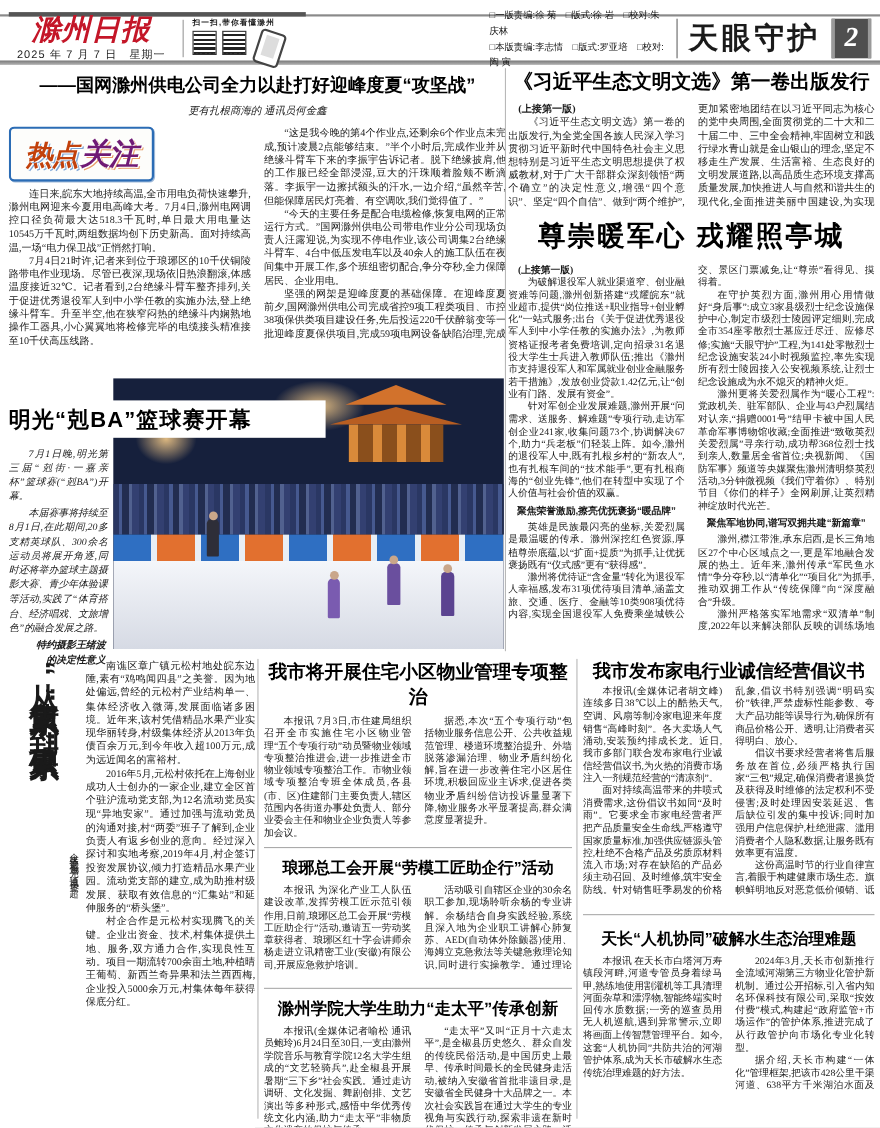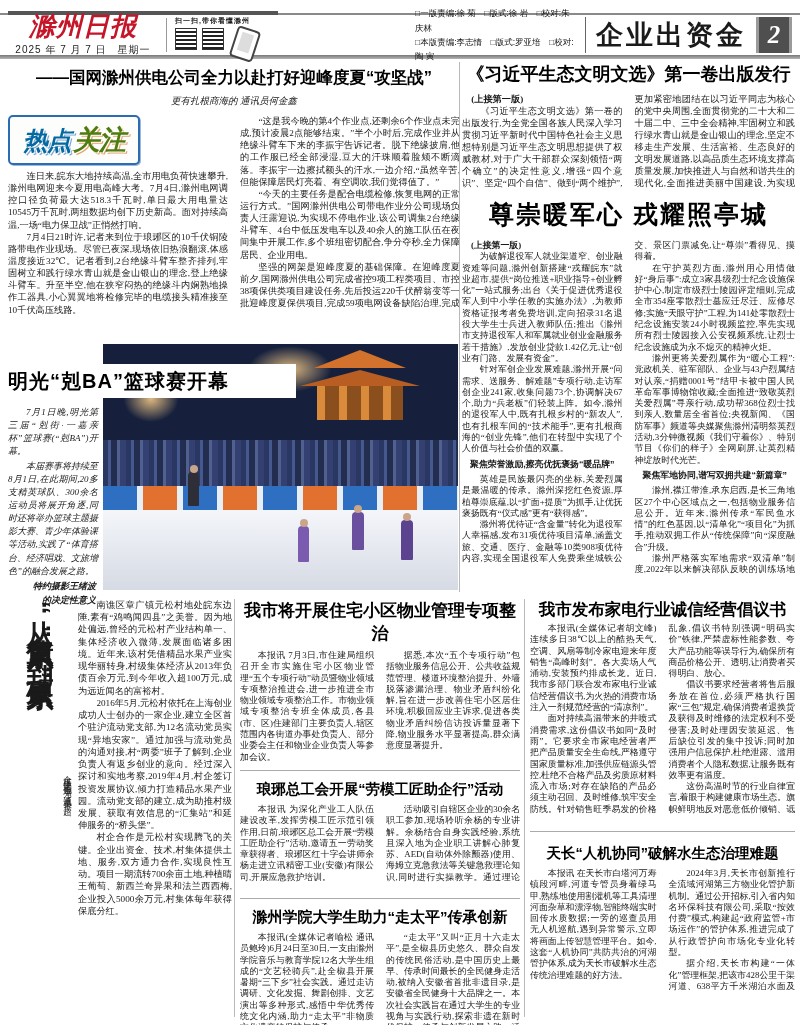--- a/index.html
+++ b/index.html
@@ -43,23 +43,23 @@
   .hrule{position:absolute;height:1px;background:#aaa;}
   
   .main-art{position:absolute;left:8px;top:60px;width:452px;}
   .main-h1{font-size:29px;letter-spacing:1px;}
   .main-h2{font-size:16.5px;margin-top:7px;letter-spacing:0px;}
   .main-byline{text-align:center;font-size:9.5px;margin-top:6px;font-style:italic;}
   .main-body{margin-top:7px;height:212px;font-size:9.2px;line-height:1.32;}
   .hotspot{width:128px;height:46px;border:2px solid #2b6cb5;border-radius:5px;background:#fdfdfb;
            display:flex;align-items:center;justify-content:center;gap:2px;margin:0 0 5px 0;
            box-shadow:1px 1px 0 #9db8d8;}
-  .hs-blue{font:italic 900 25px "Liberation Sans",sans-serif;color:#0369a1;
+  .hs-blue{font:italic 900 25px "Liberation Sans",sans-serif;color:#c2410c;
            text-shadow:1px 1px 0 #fff,2px 2px 0 #7fa6d6;letter-spacing:-1px;}
-  .hs-orange{font:italic 900 27px "Liberation Sans",sans-serif;color:#4d7c0f;
+  .hs-orange{font:italic 900 27px "Liberation Sans",sans-serif;color:#701a75;
            text-shadow:1px 1px 0 #fff,2px 2px 0 #e9a06a;letter-spacing:-1px;}
   
   .xjp{position:absolute;left:462px;top:62px;width:333px;}
   .xjp-h{font-size:18px;letter-spacing:0;}
   .xjp-body{margin-top:8px;height:102px;font-size:9.2px;line-height:1.3;}
   .zc{position:absolute;left:462px;top:198px;width:333px;}
   .zc-h{font-size:25px;letter-spacing:2px;}
   .zc-body{margin-top:9px;height:344px;font-size:8.9px;line-height:1.27;}
   
   .photo-block{position:absolute;left:8px;top:344px;width:450px;height:249px;}
@@ -132,34 +132,34 @@
         <div class="qr"></div>
         <div class="qr"></div>
         <div class="phone"></div>
       </div>
     </div>
     <div class="credits">
       <div>□一版责编:徐 菊　□版式:徐 岩　□校对:朱庆林</div>
       <div>□本版责编:李志情　□版式:罗亚培　□校对:陶 寅</div>
     </div>
     <div class="secsep"></div>
-    <div class="section-name">企业出资金</div>
+    <div class="section-name">天眼守护</div>
     <div class="pagebox">2</div>
   </div>
 
   <div class="main-art">
     <h2 class="art-h main-h2">——国网滁州供电公司全力以赴打好迎峰度夏“攻坚战”</h2>
     <div class="main-byline">更有扎根商海的 通讯员何金鑫</div>
     <div class="body2 main-body">
       <div class="hotspot">
         <span class="hs-blue">热点</span>
         <span class="hs-orange">关注</span>
       </div>
       <p class="p">连日来,皖东大地持续高温,全市用电负荷快速攀升,滁州电网迎来今夏用电高峰大考。7月4日,滁州电网调控口径负荷最大达518.3千瓦时,单日最大用电量达10545万千瓦时,两组数据均创下历史新高。面对持续高温,一场“电力保卫战”正悄然打响。</p>
-      <p class="p">7月4日21时许,记者来到位于琅琊区的10千伏铜陵路带电作业现场。尽管已夜深,现场依旧热浪翻滚,体感温度接近32℃。记者看到,2台绝缘斗臂车整齐排列,牢固树立和践行绿水青山就是金山银山的理念,登上绝缘斗臂车。升至半空,他在狭窄闷热的绝缘斗内娴熟地操作工器具,小心翼翼地将检修完毕的电缆接头精准接至10千伏高压线路。</p>
+      <p class="p">7月4日21时许,记者来到位于琅琊区的10千伏铜陵路带电作业现场。尽管已夜深,现场依旧热浪翻滚,体感温度接近32℃。记者看到,2台绝缘斗臂车整齐排列,关于促进优秀退役军人到中小学任教的实施办法,登上绝缘斗臂车。升至半空,他在狭窄闷热的绝缘斗内娴熟地操作工器具,小心翼翼地将检修完毕的电缆接头精准接至10千伏高压线路。</p>
       <p class="p">“这是我今晚的第4个作业点,还剩余6个作业点未完成,预计凌晨2点能够结束。”半个小时后,完成作业并从绝缘斗臂车下来的李振宇告诉记者。脱下绝缘披肩,他的工作服已经全部浸湿,豆大的汗珠顺着脸颊不断滴落。李振宇一边擦拭额头的汗水,一边介绍,“虽然辛苦,但能保障居民灯亮着、有空调吹,我们觉得值了。”</p>
       <p class="p">“今天的主要任务是配合电缆检修,恢复电网的正常运行方式。”国网滁州供电公司带电作业分公司现场负责人汪露迎说,为实现不停电作业,该公司调集2台绝缘斗臂车、4台中低压发电车以及40余人的施工队伍在夜间集中开展工作,多个班组密切配合,争分夺秒,全力保障居民、企业用电。</p>
       <p class="p">坚强的网架是迎峰度夏的基础保障。在迎峰度夏前夕,国网滁州供电公司完成省控9项工程类项目、市控38项保供类项目建设任务,先后投运220千伏醉翁变等一批迎峰度夏保供项目,完成59项电网设备缺陷治理,完成220千伏清流双线扩容改造,解决多年以来滁州夏季高峰时段供电“卡脖子”问题。</p>
 
     </div>
   </div>
 
   <div class="vrule" style="left:459px;top:62px;height:530px;"></div>
 
   <div class="xjp">
@@ -175,21 +175,21 @@
     <div class="body2 zc-body">
       <p class="lead">(上接第一版)</p>
       <p class="p">为破解退役军人就业渠道窄、创业融资难等问题,滁州创新搭建“戎耀皖东”就业超市,提供“岗位推送+职业指导+创业孵化”一站式服务;出台《关于促进优秀退役军人到中小学任教的实施办法》,为教师资格证报考者免费培训,定向招录31名退役大学生士兵进入教师队伍;推出《滁州市支持退役军人和军属就业创业金融服务若干措施》,发放创业贷款1.42亿元,让“创业有门路、发展有资金”。</p>
       <p class="p">针对军创企业发展难题,滁州开展“问需求、送服务、解难题”专项行动,走访军创企业241家,收集问题73个,协调解决67个,助力“兵老板”们轻装上阵。如今,滁州的退役军人中,既有扎根乡村的“新农人”,也有扎根车间的“技术能手”,更有扎根商海的“创业先锋”,他们在转型中实现了个人价值与社会价值的双赢。</p>
       <div class="sub">聚焦荣誉激励,擦亮优抚褒扬“暖品牌”</div>
       <p class="p">英雄是民族最闪亮的坐标,关爱烈属是最温暖的传承。滁州深挖红色资源,厚植尊崇底蕴,以“扩面+提质”为抓手,让优抚褒扬既有“仪式感”更有“获得感”。</p>
       <p class="p">滁州将优待证“含金量”转化为退役军人幸福感,发布31项优待项目清单,涵盖文旅、交通、医疗、金融等10类908项优待内容,实现全国退役军人免费乘坐城铁公交、景区门票减免,让“尊崇”看得见、摸得着。</p>
       <p class="p">在守护英烈方面,滁州用心用情做好“身后事”:成立3家县级烈士纪念设施保护中心,制定市级烈士陵园评定细则,完成全市354座零散烈士墓应迁尽迁、应修尽修;实施“天眼守护”工程,为141处零散烈士纪念设施安装24小时视频监控,率先实现所有烈士陵园接入公安视频系统,让烈士纪念设施成为永不熄灭的精神火炬。</p>
       <p class="p">滁州更将关爱烈属作为“暖心工程”:党政机关、驻军部队、企业与43户烈属结对认亲,“捐赠0001号”结甲卡被中国人民革命军事博物馆收藏;全面推进“致敬英烈 关爱烈属”寻亲行动,成功帮368位烈士找到亲人,数量居全省首位;央视新闻、《国防军事》频道等央媒聚焦滁州清明祭英烈活动,3分钟微视频《我们守着你》、特别节目《你们的样子》全网刷屏,让英烈精神绽放时代光芒。</p>
       <div class="sub">聚焦军地协同,谱写双拥共建“新篇章”</div>
-      <p class="p">滁州,襟江带淮,承东启西,是长三角地区27个中心区域点之一,包括物业服务信息公开。近年来,滁州传承“军民鱼水情”的红色基因,以“清单化”“项目化”为抓手,推动双拥工作从“传统保障”向“深度融合”升级。</p>
+      <p class="p">滁州,襟江带淮,承东启西,是长三角地区27个中心区域点之一,更是军地融合发展的热土。近年来,滁州传承“军民鱼水情”争分夺秒,以“清单化”“项目化”为抓手,推动双拥工作从“传统保障”向“深度融合”升级。</p>
       <p class="p">滁州严格落实军地需求“双清单”制度,2022年以来解决部队反映的训练场地等难题63个,用实际行动诠释“军民一家亲”。针对随军家属就业,出台助力随军家属就业工作实施方案,实现91名随军家属对口调动,94名未就业家属妥善安置;为1200余名军人子女开辟入学“绿色通道”,开设“戎耀亭城·同心筑梦学堂”,为军人家庭打造学习成长平台。</p>
 
     </div>
   </div>
 
   <div class="photo-block">
     <div class="photo">
       <div class="ph-glow" style="left:40%;top:0;"></div>
       <div class="ph-glow" style="left:5%;top:30px;width:60px;"></div>
       <div class="ph-pagoda">

